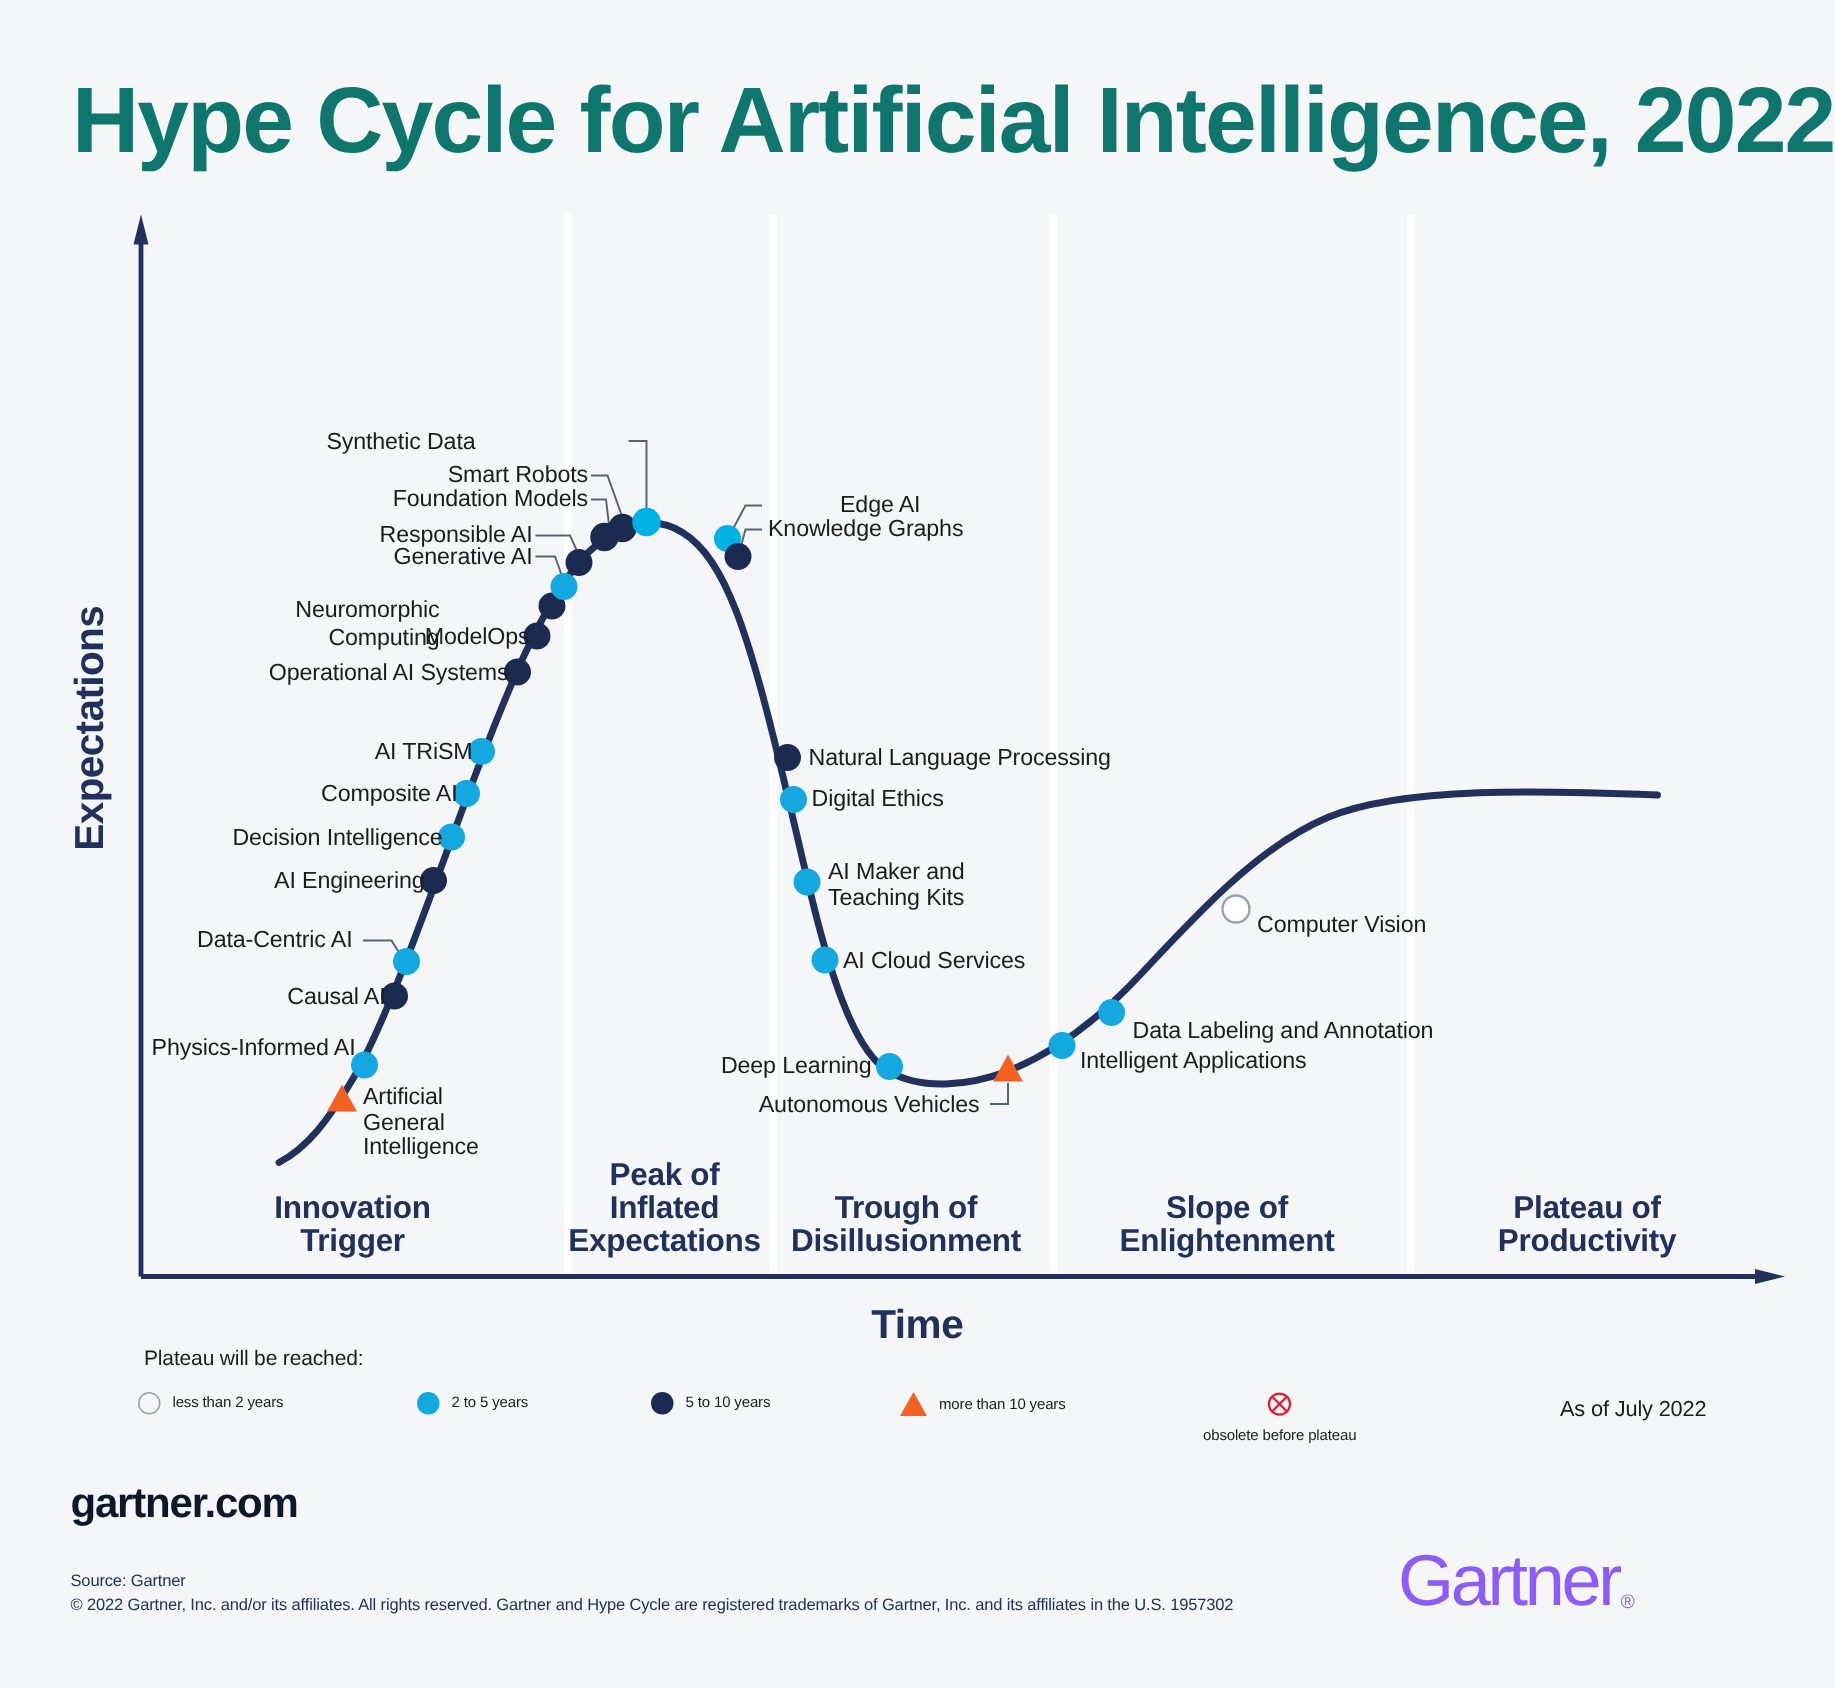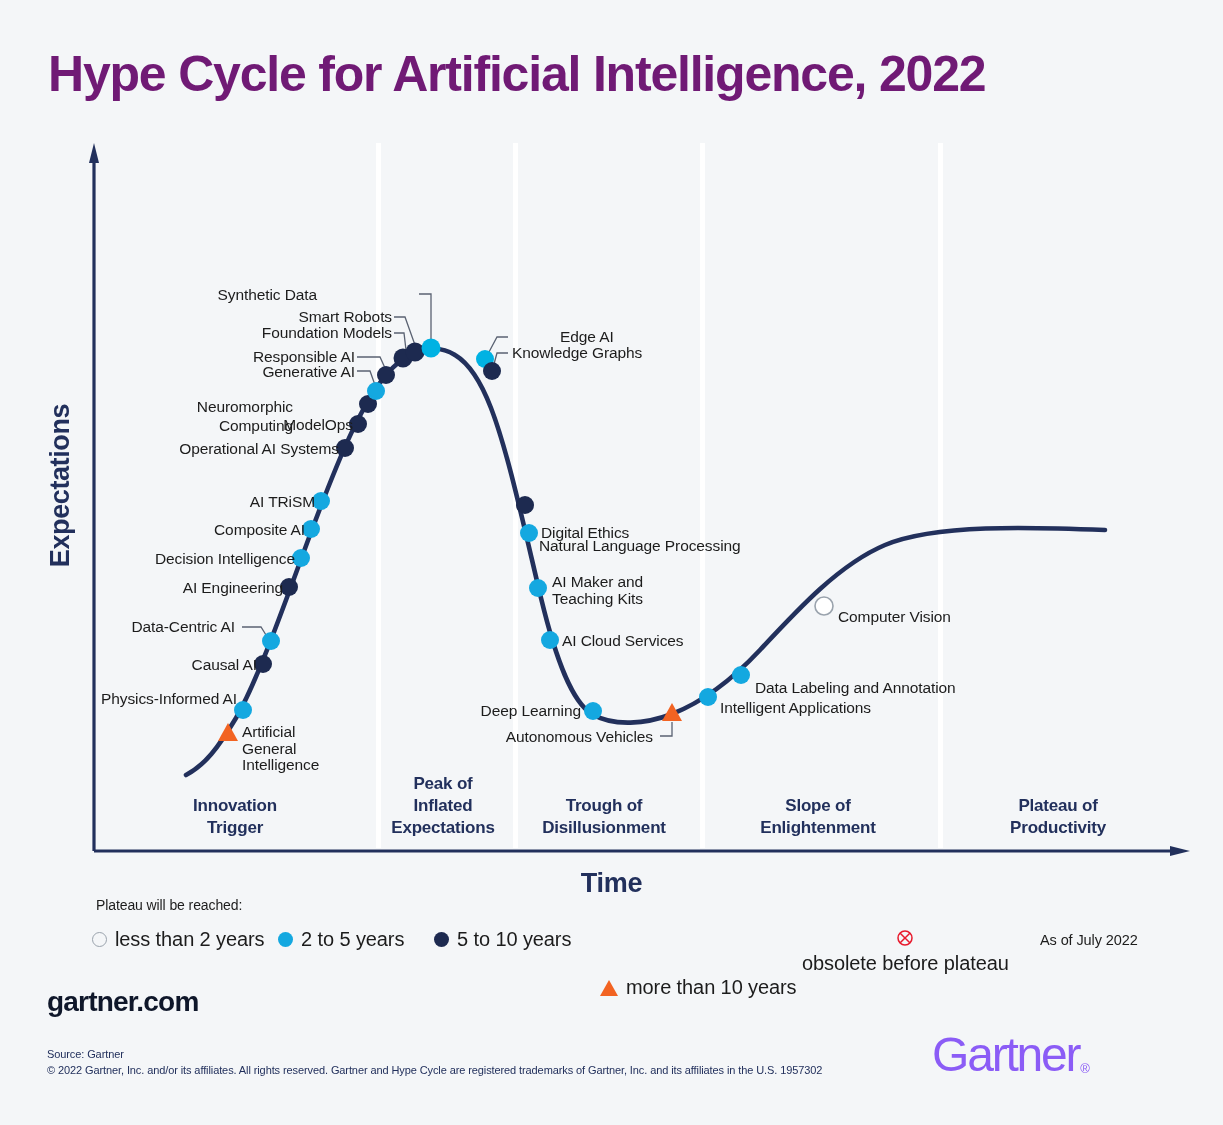--- a/index.html
+++ b/index.html
@@ -18,24 +18,24 @@
     position: absolute;
     inset: 0;
     width: 1223px;
     height: 1125px;
     background: #f4f6f8;
   }
   .title {
     position: absolute;
     left: 48px;
     top: 45px;
-    font-size: 50px;
+    font-size: 62px;
     font-weight: bold;
     letter-spacing: -1.2px;
-    color: #701a75;
+    color: #0f766e;
     font-family: "Liberation Sans", sans-serif;
     white-space: nowrap;
   }
   .ylabel {
     position: absolute;
     left: -50px;
     top: 470px;
     width: 220px;
     text-align: center;
     transform: rotate(-90deg);
@@ -64,21 +64,21 @@
   .band {
     position: absolute;
     top: 143px;
     width: 5px;
     height: 705px;
     background: #ffffff;
   }
   .phase {
     position: absolute;
     text-align: center;
-    font-size: 17px;
+    font-size: 21px;
     font-weight: bold;
     line-height: 22px;
     color: #22305c;
     letter-spacing: -0.2px;
   }
   .dotlabel {
     position: absolute;
     font-size: 15.5px;
     line-height: 17px;
     color: #1c1c1c;
@@ -99,21 +99,21 @@
     left: 92px;
     top: 928px;
     width: 1060px;
     height: 24px;
   }
   .legend-item {
     position: absolute;
     display: flex;
     align-items: center;
     gap: 8px;
-    font-size: 20px;
+    font-size: 10px;
     color: #1c1c1c;
     white-space: nowrap;
     letter-spacing: -0.1px;
   }
   .lg-circle-hollow {
     width: 15px; height: 15px;
     border-radius: 50%;
     border: 1.6px solid #9aa3ad;
     background: #f4f6f8;
     box-sizing: border-box;
@@ -281,21 +281,21 @@
   <div class="dotlabel r" style="right:918px; top:521px;">Composite AI</div>
   <div class="dotlabel r" style="right:928px; top:550px;">Decision Intelligence</div>
   <div class="dotlabel r" style="right:940px; top:579px;">AI Engineering</div>
   <div class="dotlabel r" style="right:988px; top:618px;">Data-Centric AI</div>
   <div class="dotlabel r" style="right:966px; top:656px;">Causal AI</div>
   <div class="dotlabel r" style="right:986px; top:690px;">Physics-Informed AI</div>
   <div class="dotlabel" style="left:242px; top:724px; line-height:16.5px; white-space:normal; width:92px;">Artificial<br>General<br>Intelligence</div>
 
   <div class="dotlabel" style="left:512px; top:328px;margin-left:48px;">Edge AI</div>
   <div class="dotlabel" style="left:512px; top:344px;">Knowledge Graphs</div>
-  <div class="dotlabel" style="left:539px; top:497px;margin-top:40px;">Natural Language Processing</div>
+  <div class="dotlabel" style="left:539px; top:497px;">Natural Language Processing</div>
   <div class="dotlabel" style="left:541px; top:524px;">Digital Ethics</div>
   <div class="dotlabel" style="left:552px; top:573px; line-height:17px; white-space:normal; width:120px;">AI Maker and<br>Teaching Kits</div>
   <div class="dotlabel" style="left:562px; top:632px;">AI Cloud Services</div>
   <div class="dotlabel r" style="right:642px; top:702px;">Deep Learning</div>
   <div class="dotlabel r" style="right:570px; top:728px;">Autonomous Vehicles</div>
   <div class="dotlabel" style="left:755px; top:679px;">Data Labeling and Annotation</div>
   <div class="dotlabel" style="left:720px; top:699px;">Intelligent Applications</div>
   <div class="dotlabel" style="left:838px; top:608px;">Computer Vision</div>
 
   <div class="phase" style="left:160px; top:795px; width:150px;">
@@ -327,21 +327,21 @@
       <span>less than 2 years</span>
     </div>
     <div class="legend-item" style="left:186px;">
       <span class="lg-circle-blue"></span>
       <span>2 to 5 years</span>
     </div>
     <div class="legend-item" style="left:342px;">
       <span class="lg-circle-navy"></span>
       <span>5 to 10 years</span>
     </div>
-    <div class="legend-item" style="left:508px;margin-top:48px;">
+    <div class="legend-item" style="left:508px;">
       <span class="lg-tri"></span>
       <span>more than 10 years</span>
     </div>
     <div class="legend-item" style="left:710px;flex-direction:column;">
       <span class="lg-obs">
         <svg width="16" height="16" viewBox="0 0 16 16">
           <circle cx="8" cy="8" r="7" fill="none" stroke="#e8192c" stroke-width="1.5"></circle>
           <line x1="3.2" y1="3.2" x2="12.8" y2="12.8" stroke="#e8192c" stroke-width="1.5"></line>
           <line x1="12.8" y1="3.2" x2="3.2" y2="12.8" stroke="#e8192c" stroke-width="1.5"></line>
         </svg>

